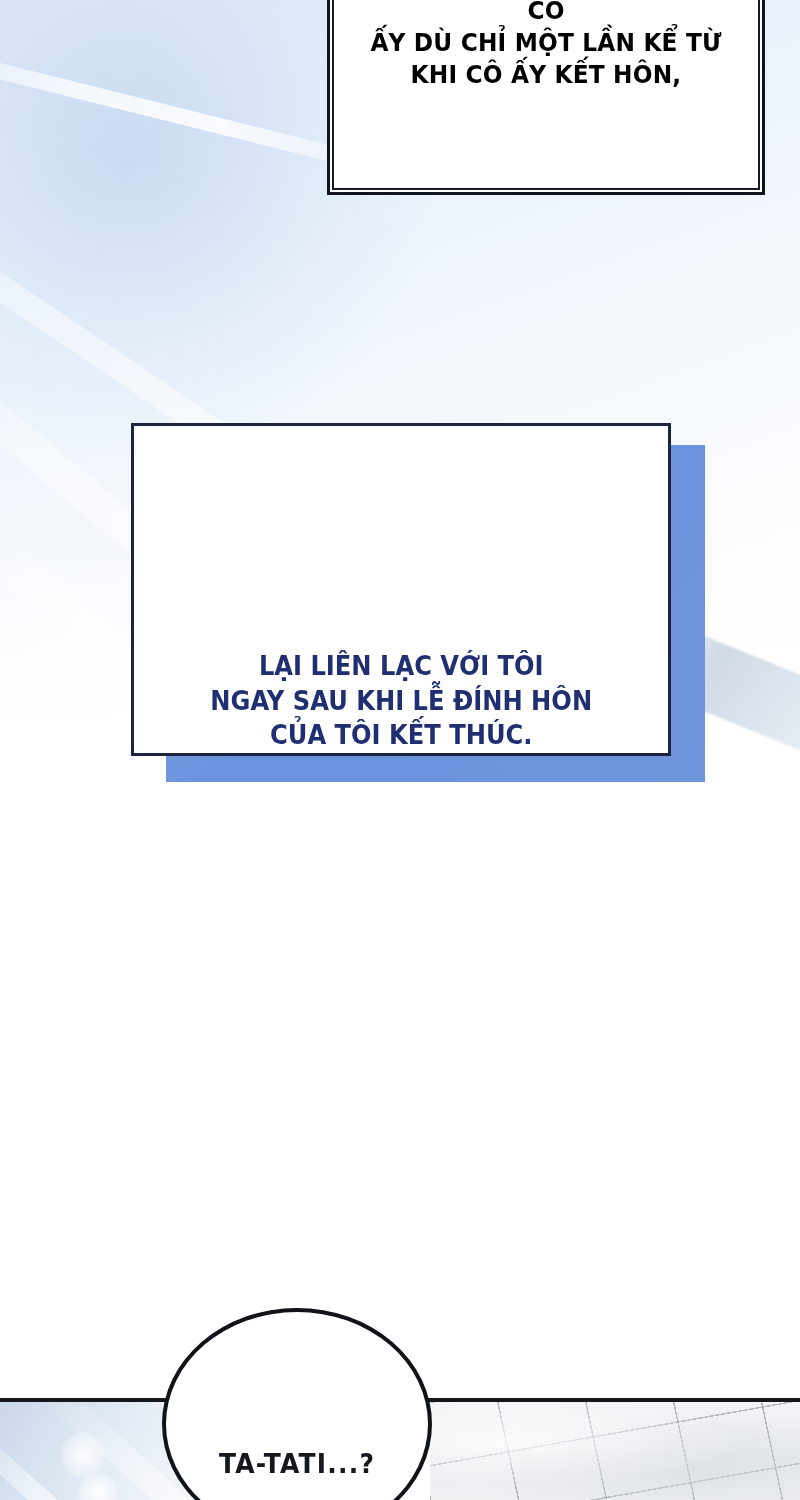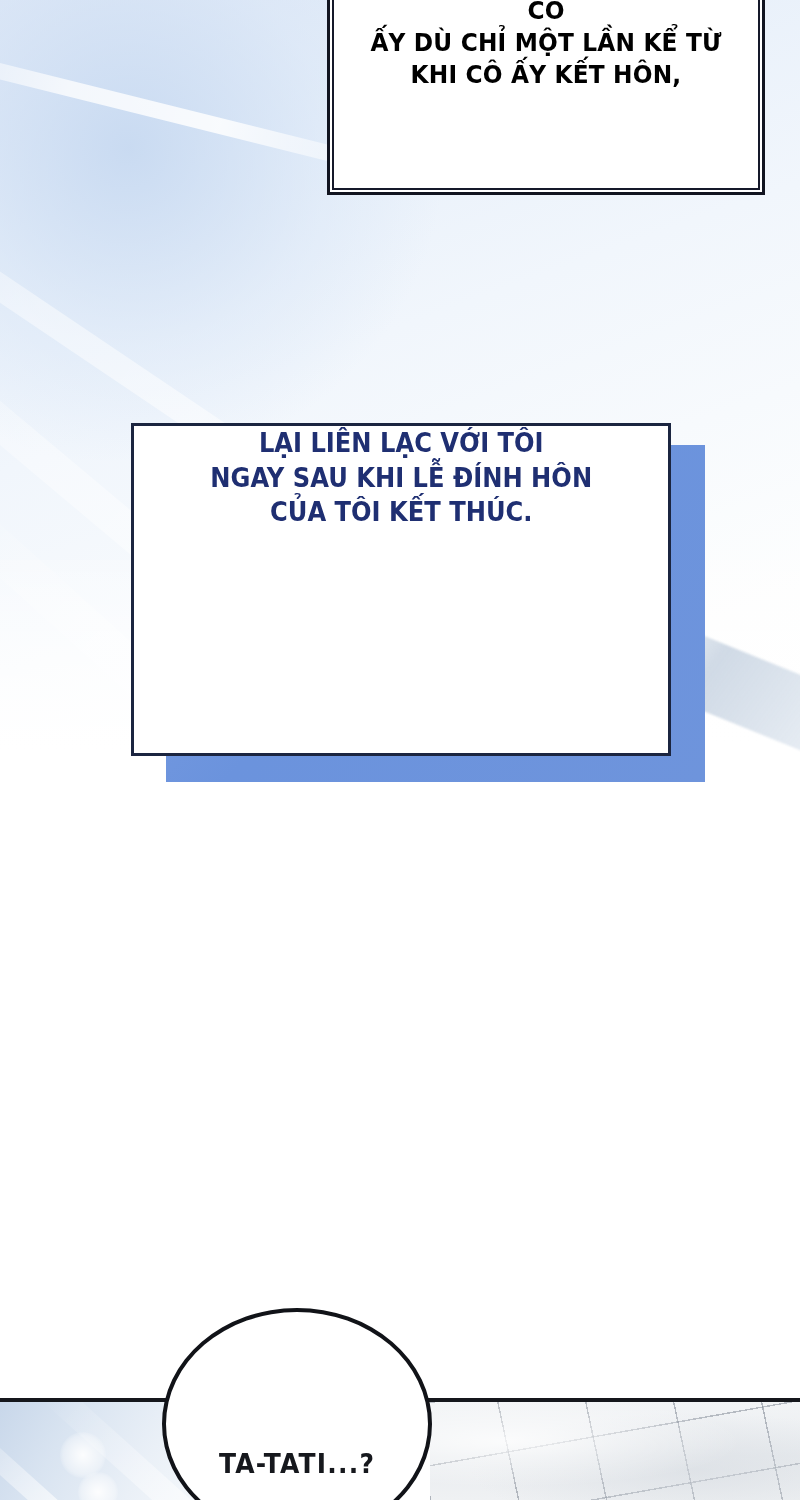--- a/index.html
+++ b/index.html
@@ -119,21 +119,21 @@
   .narr-box-2 {
     position: absolute;
     left: 131px;
     top: 423px;
     width: 540px;
     height: 333px;
     background: #ffffff;
     border: 3px solid #1b2540;
     box-sizing: border-box;
     display: flex;
-    align-items: flex-start;
+    align-items: flex-end;
     justify-content: center;
   }
   .narr-text-2 {
     font-family: "DejaVu Sans", sans-serif;
     font-weight: 700;
     font-size: 26px;
     line-height: 1.33;
     color: #1f2f72;
     text-align: center;
     white-space: pre-line;

